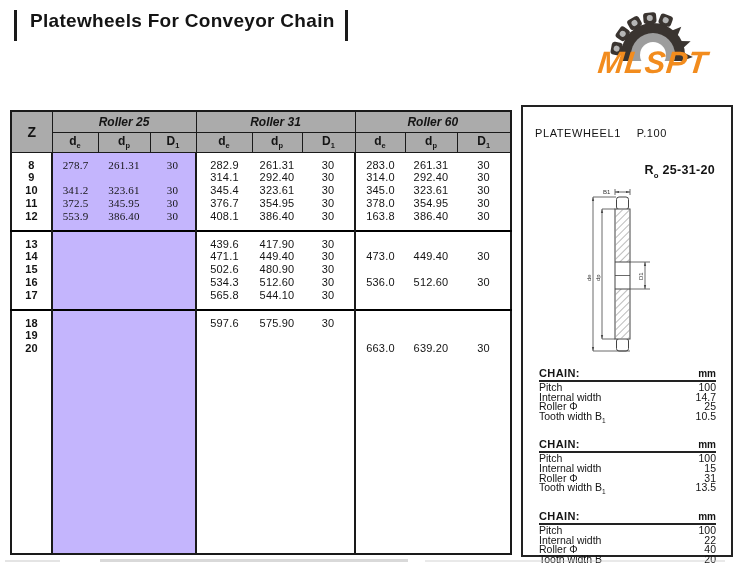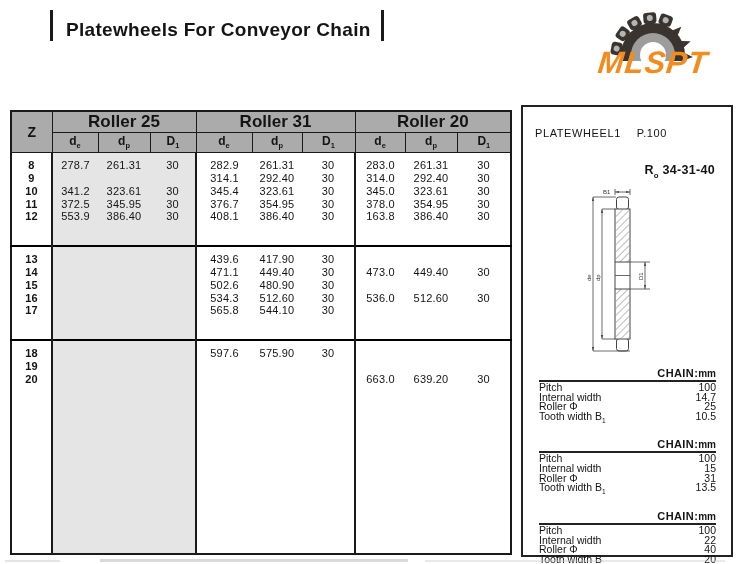--- a/index.html
+++ b/index.html
@@ -1,60 +1,60 @@
 <!DOCTYPE html>
 <html><head>
 <meta charset="utf-8">
 <style>
   * { box-sizing: border-box; margin: 0; padding: 0; }
   body { background: #ffffff; font-family: "Liberation Sans", sans-serif; color: #141414; }
   .page { position: relative; width: 750px; height: 564px; background: #fff; overflow: hidden; }
 
   
-  .title-block { position: absolute; left: 14px; top: 10px; display: flex; align-items: flex-end; margin-left: 36px; }
+  .title-block { position: absolute; left: 14px; top: 10px; display: flex; align-items: flex-start; }
   .vbar { width: 3px; height: 31px; background: #1a1a1a; }
   .title-block h1 { font-size: 19px; font-weight: bold; letter-spacing: .3px; margin: 0 10px 0 13px; white-space: nowrap; }
 
   
   .logo { position: absolute; left: 583px; top: 3px; width: 140px; height: 80px; }
   .logo svg { position: absolute; left: 0; top: 0; }
   .logo-text { position: absolute; left: 0; bottom: 2px; width: 100%; text-align: center;
                font-size: 31px; font-weight: bold; font-style: italic; letter-spacing: 1px;
                color: #F28C1E; transform: skewX(-6deg); }
 
   
   table.main { position: absolute; left: 10px; top: 110px; width: 500px; height: 445px;
                border-collapse: collapse; table-layout: fixed; border: 2px solid #1a1a1a; }
   table.main th { background: #ababab; border: 1px solid #1a1a1a; font-weight: bold; text-align: center; }
-  th.grp { font-size: 17px; height: 21px; }
+  th.grp { font-size: 12px; height: 21px; font-style: italic; }
   th.zh  { font-size: 14px; border-bottom: 3px solid #1a1a1a; }
   th.sub { font-size: 12px; height: 20px; border-bottom: 3px solid #1a1a1a; }
   th.sub sub, .model sub, .chain-row sub { font-size: .62em; }
   table.main td { font-size: 11px; text-align: center; height: 13px; padding: 0;
                   letter-spacing: .2px; vertical-align: middle; }
   td.zc { font-weight: bold; border-right: 2px solid #1a1a1a; }
-  td.s  { background: #e5e5e5; }
+  td.s  { background: #c4b5fd; font-family: Liberation Serif, serif; }
   td.be { border-right: 2px solid #1a1a1a; }
   tr.sep td { border-top: 2px solid #000000; }
   tr.gs td { padding-top: 6px; }
-  tr.ge td { padding-bottom: 23px; }
+  tr.ge td { padding-bottom: 8px; }
   tr.filler td { height: auto; }
 
   
   .panel { position: absolute; left: 521px; top: 105px; width: 212px; height: 452px;
            border: 2px solid #222; background: #fff; }
   .panel-head { position: absolute; left: 12px; top: 20px; font-size: 11px; letter-spacing: .6px; }
   .panel-head .pt { display: inline-block; width: 98px; }
   .model { position: absolute; right: 16px; top: 56px; font-size: 12.5px; font-weight: bold; letter-spacing: .3px; }
   svg.drawing { position: absolute; left: 60px; top: 78px; }
   svg.drawing text { font-size: 6px; fill: #333; font-family: "Liberation Sans", sans-serif; }
 
   .chains { position: absolute; left: 16px; top: 260px; width: 177px; }
   .chain-block { margin-bottom: 13px; }
-  .chain-head { display: flex; justify-content: flex-end; align-items: flex-end;
+  .chain-head { display: flex; justify-content: space-between; align-items: flex-end;
                 border-bottom: 2px solid #222; padding-bottom: 1px; font-weight: bold; }
   .chain-head .ch { font-size: 11px; letter-spacing: .4px; }
   .chain-head .cu { font-size: 10px; }
   .chain-rows { margin-top: 1px; }
   .chain-row { display: flex; justify-content: space-between; font-size: 10.5px; line-height: 9.6px; }
 
   
   .cut { position: absolute; background: #c9c9c9; }
 </style>
 </head>
@@ -121,21 +121,21 @@
         <col style="width:53px">
       <col style="width:50px">
         <col style="width:52px">
         <col style="width:54px">
     </colgroup>
     <thead>
       <tr>
         <th rowspan="2" class="zh">Z</th>
         <th colspan="3" class="grp">Roller 25</th>
         <th colspan="3" class="grp">Roller 31</th>
-        <th colspan="3" class="grp">Roller 20</th>
+        <th colspan="3" class="grp">Roller 60</th>
       </tr>
       <tr>
         <th class="sub"><span>d</span><sub>e</sub></th>
         <th class="sub"><span>d</span><sub>p</sub></th>
         <th class="sub"><span>D</span><sub>1</sub></th>
         <th class="sub"><span>d</span><sub>e</sub></th>
         <th class="sub"><span>d</span><sub>p</sub></th>
         <th class="sub"><span>D</span><sub>1</sub></th>
         <th class="sub"><span>d</span><sub>e</sub></th>
         <th class="sub"><span>d</span><sub>p</sub></th>
@@ -312,21 +312,21 @@
           <td class=""></td>
         </tr>
       </tbody>
   </table>
 
   <div class="panel">
     <div class="panel-head">
       <span class="pt">PLATEWHEEL1</span>
       <span>P.100</span>
     </div>
-    <div class="model"><span>R</span><sub>o</sub><span> 34-31-40</span></div>
+    <div class="model"><span>R</span><sub>o</sub><span> 25-31-20</span></div>
 
     <svg class="drawing" width="82" height="172" viewBox="0 0 82 172">
       <defs>
         <pattern id="hatch" width="5" height="5" patternUnits="userSpaceOnUse" patternTransform="rotate(45)">
           <line x1="0" y1="0" x2="0" y2="5" stroke="#777" stroke-width="1"></line>
         </pattern>
       </defs>
 
       <rect x="33.5" y="12" width="12" height="12.5" rx="2.5" fill="#fff" stroke="#444" stroke-width="1"></rect>
       <rect x="33.5" y="153.5" width="12" height="12.5" rx="2.5" fill="#fff" stroke="#444" stroke-width="1"></rect>

